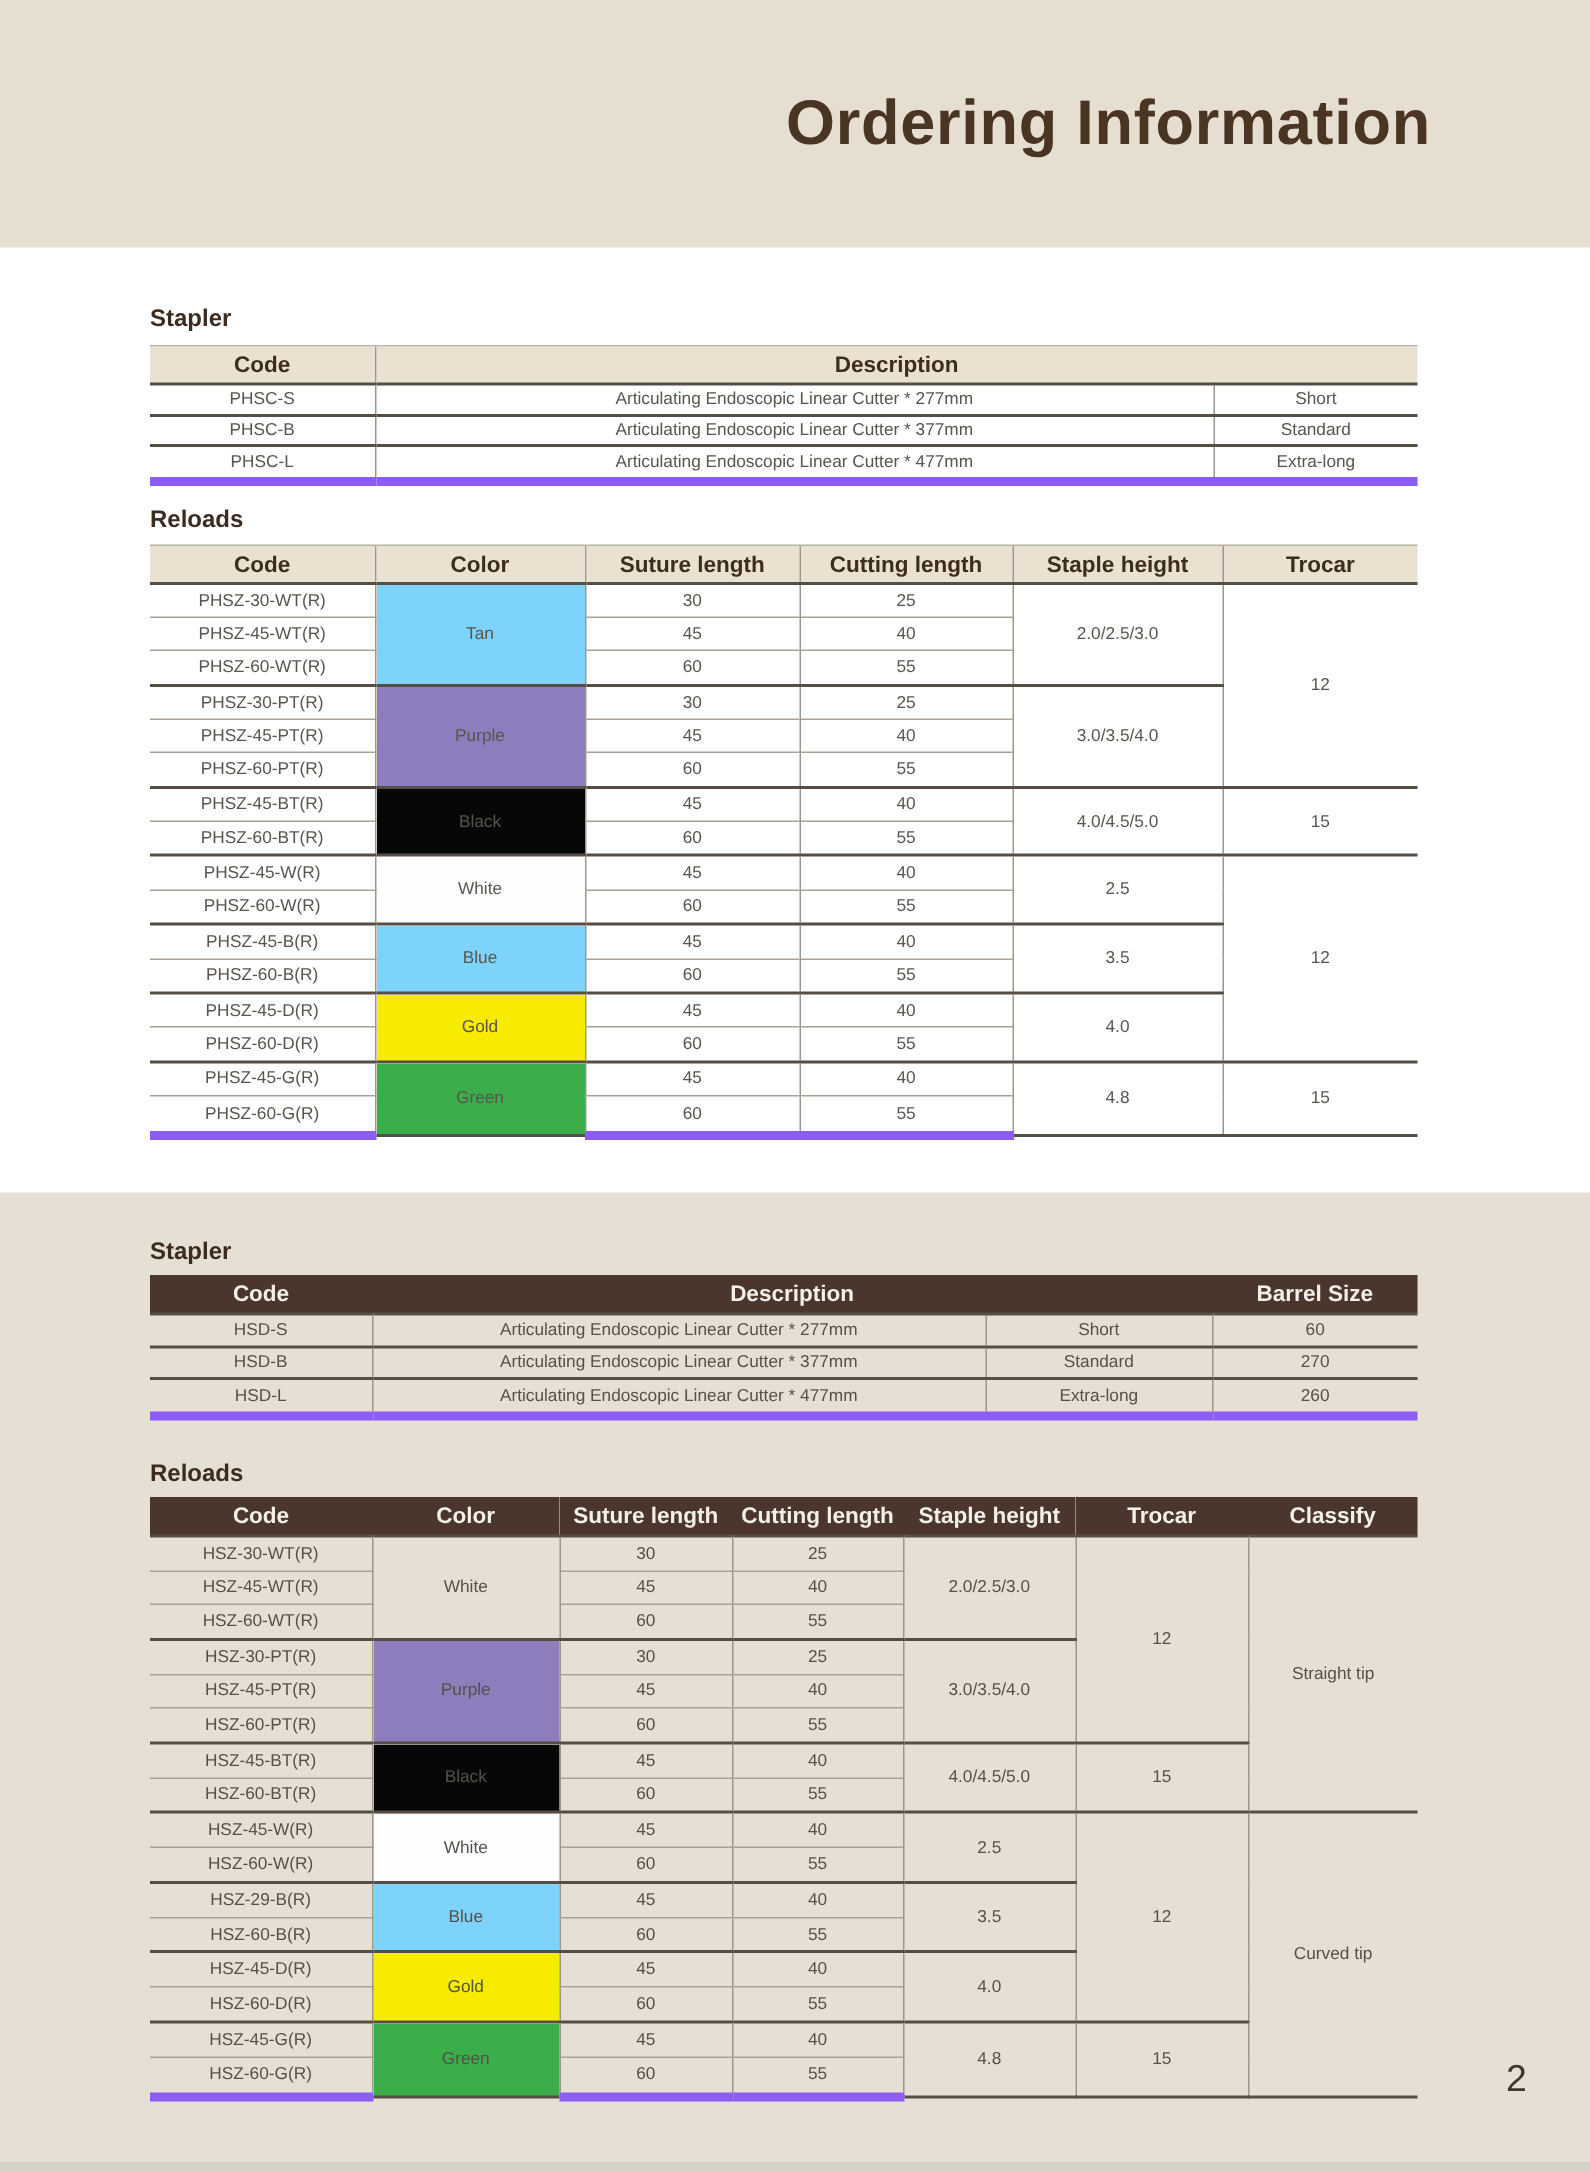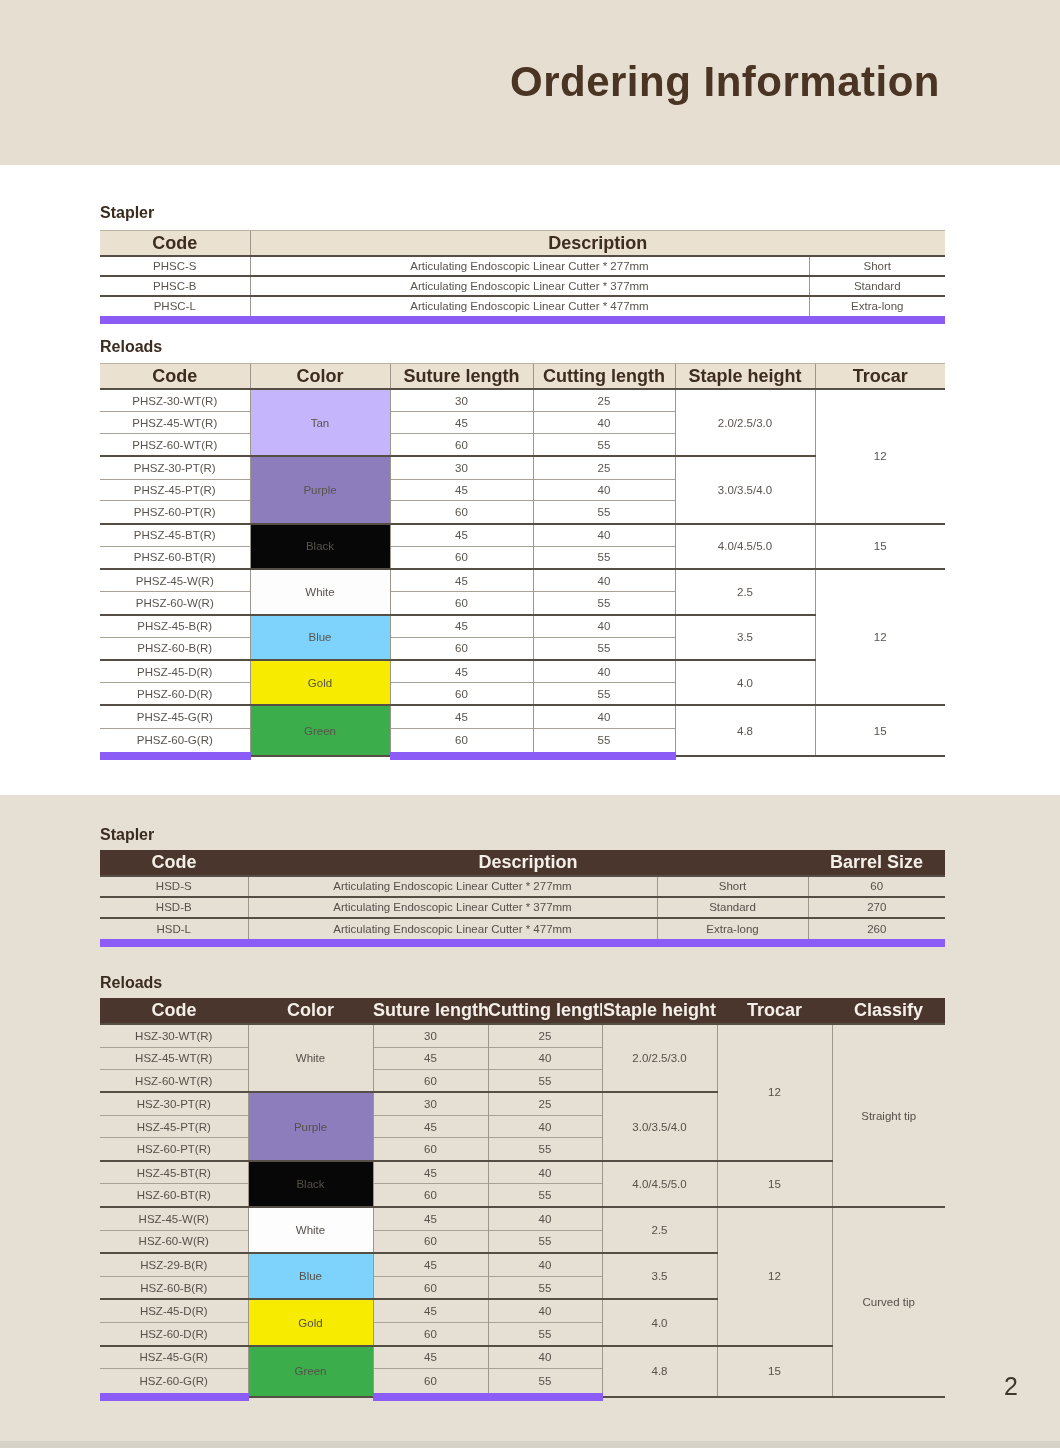--- a/index.html
+++ b/index.html
@@ -2,46 +2,46 @@
 <html><head>
 <meta charset="utf-8">
 <style>
   html,body { margin:0; padding:0; background:#888; }
   .page {
     position:relative; width:1060px; height:1448px; margin:0 auto;
     background:#ffffff; overflow:hidden;
     font-family:"Liberation Sans", sans-serif;
   }
   .banner { position:absolute; top:0; left:0; width:1060px; height:165px; background:#e5ded1; }
-  .title  { position:absolute; top:58px; right:120px; font-size:42px; font-weight:bold; color:#4a3423; letter-spacing:0.5px; }
+  .title  { position:absolute; top:58px; right:106px; font-size:42px; font-weight:bold; color:#4a3423; letter-spacing:0.5px; }
   .sec2   { position:absolute; top:795px; left:0; width:1060px; height:653px; background:#e6dfd3; }
   .footerbar { position:absolute; top:1441px; left:0; width:1060px; height:7px; background:#d5d2c7; }
   .pagenum { position:absolute; left:994px; top:1372px; width:34px; text-align:center; font-size:25px; color:#3d372f; }
 
   .hd { position:absolute; left:100px; margin:0; font-size:16px; font-weight:bold; color:#3b2c1f; }
 
   table.tbl { position:absolute; left:100px; width:845px; border-collapse:collapse; table-layout:fixed;
               border-bottom:2px solid #544e45; }
   .tbl th, .tbl td { padding:0; margin:0; text-align:center; vertical-align:middle; white-space:nowrap; overflow:hidden; }
-  .tbl th { font-size:18px; font-weight:bold; border-left:1px solid #9d968a; }
+  .tbl th { font-size:15px; font-weight:bold; border-left:1px solid #9d968a; }
   .tbl td { font-size:11.5px; border-top:1px solid #a8a296; border-left:1px solid #9d968a; }
   .tbl tr > :first-child { border-left:none; }
   .tbl tr.g > td { border-top:2px solid #544e45; }
-  .tbl tbody tr:last-child td { border-bottom:8px solid #8b5cf6; }
+  .tbl tbody tr:last-child td { border-bottom:6px solid #8b5cf6; }
 
   
   .s1 th { background:#eae1d1; color:#3c2d20; border-top:1px solid #b8b2a5; border-bottom:2px solid #544e45; height:24px; }
   .s1 td { color:#59544d; }
 
   
   .s2 th { background:#4a362c; color:#f4f0e9; border-left:none; border-bottom:2px solid #544e45; height:25px; }
   .s2 td { color:#55504a; }
 
   
-  .sw-tan    { background:#c4b5fd; color:#d3bc9e; }
+  .sw-tan    { background:#7dd3fc; color:#d3bc9e; }
   .sw-purple { background:#8d7dbd; color:#ffffff; }
   .sw-black  { background:#070707; color:#ffffff; }
   .sw-white  { background:#fdfdfd; color:#59544d; }
   .sw-blue   { background:#7dd3fc; color:#ffffff; }
   .sw-gold   { background:#f7ec00; color:#6a665f; }
   .sw-green  { background:#3bae4b; color:#ffffff; }
   .sw-none   { color:#59544d; }
 
   #t-stapler1 { top:230px; height:94px; }
   #t-reloads1 { top:363px; height:397px; }

